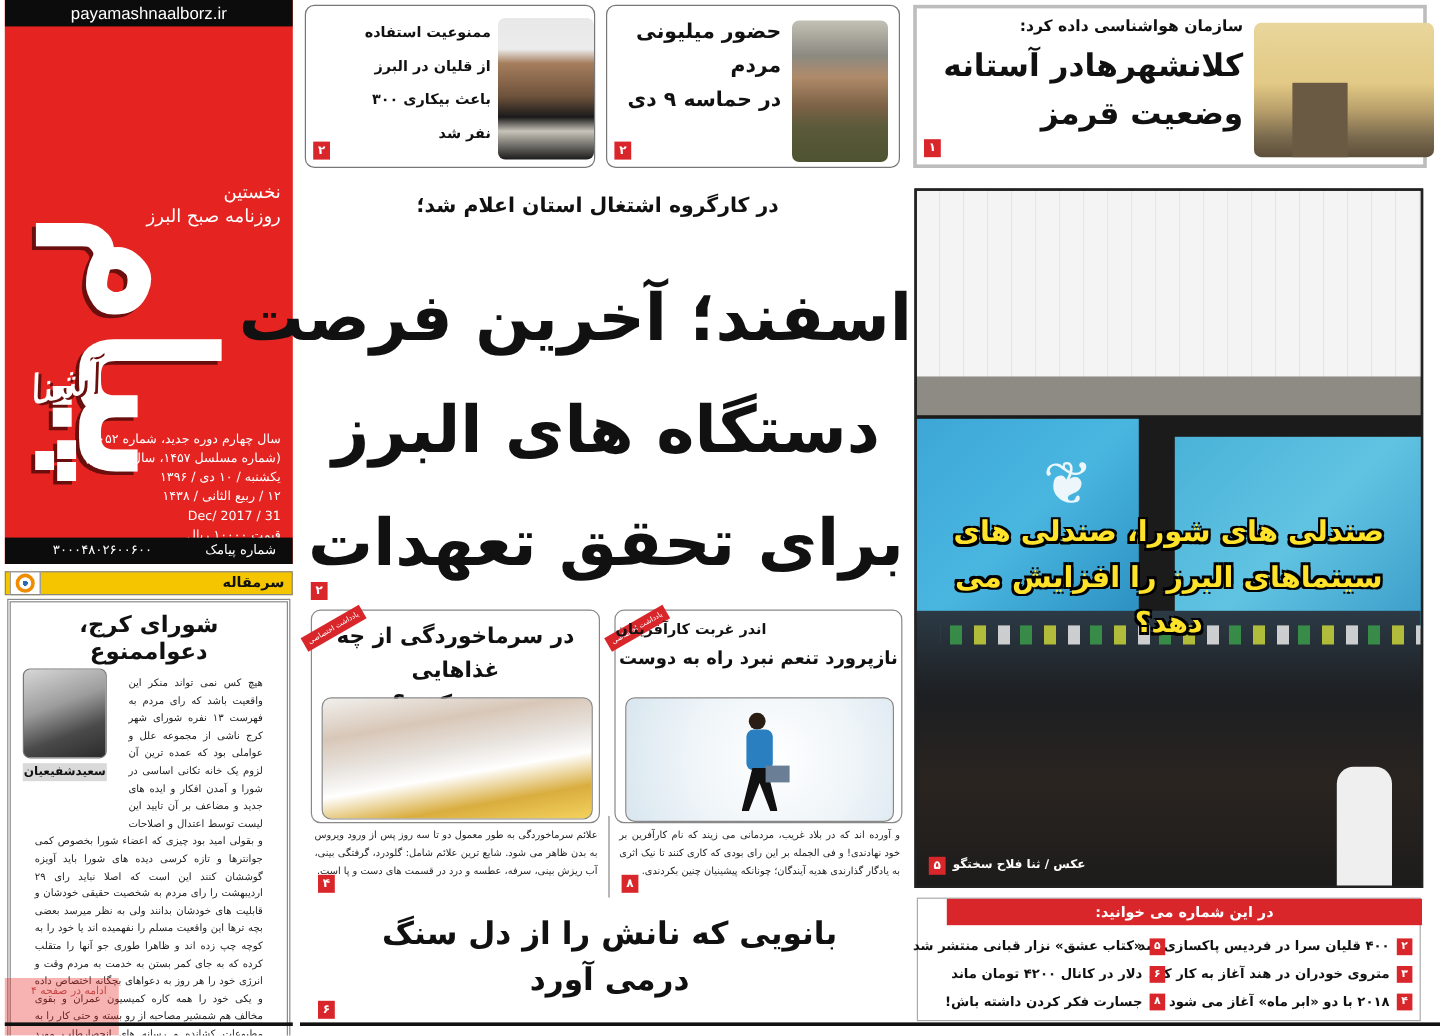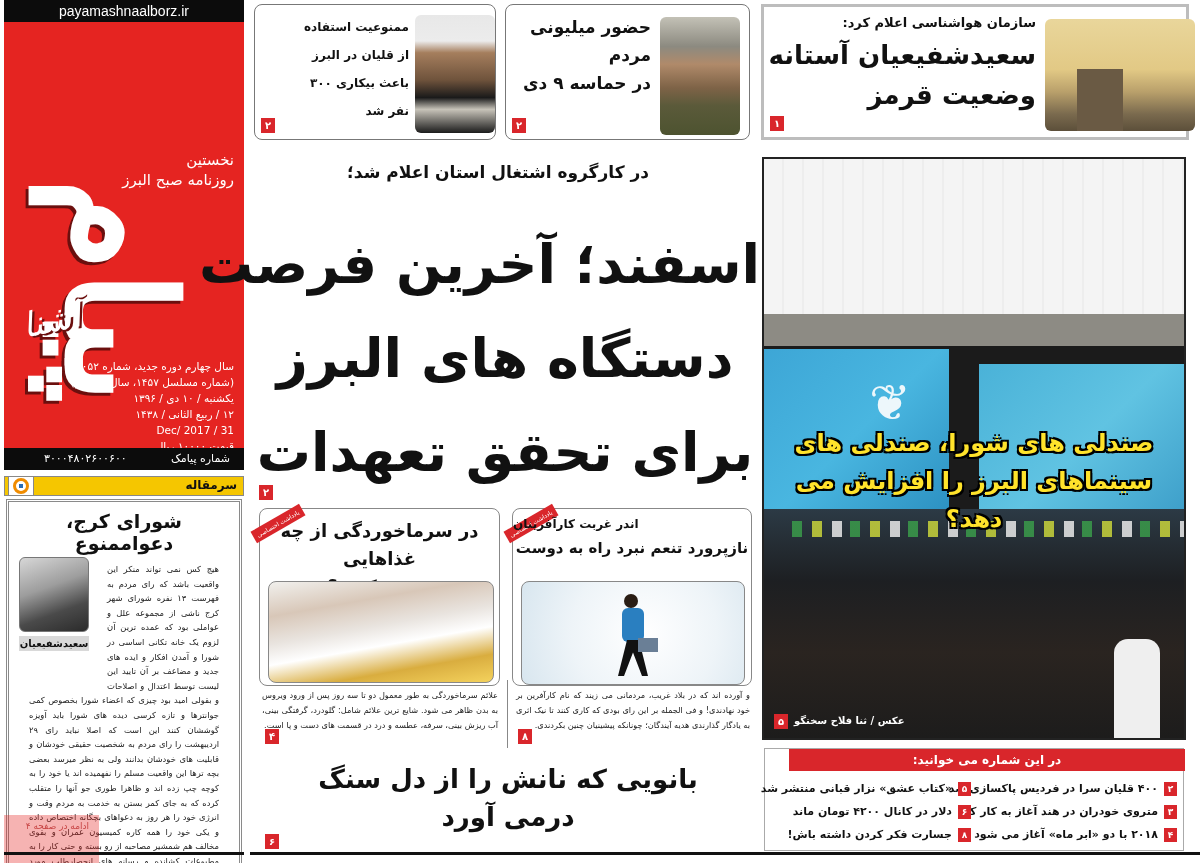--- a/index.html
+++ b/index.html
@@ -178,23 +178,23 @@
     <div>حضور میلیونی مردم</div>
     <div>در حماسه ۹ دی</div>
   </div>
   <span class="page-badge" style="left:6px; bottom:6px;">۲</span>
 </div>
 
 <div id="teaser-smog" class="teaser">
   <div class="photo">
       <div class="tower"></div>
     </div>
-  <div class="kicker">سازمان هواشناسی اعلام کرد:</div>
+  <div class="kicker">سازمان هواشناسی داده کرد:</div>
   <div class="t-text">
-    <div>سعیدشفیعیان آستانه</div>
+    <div>کلانشهرهادر آستانه</div>
     <div>وضعیت قرمز</div>
   </div>
   <span class="page-badge" style="left:6px; bottom:6px;">۱</span>
 </div>
 
 <div id="main-kicker" class="abs">در کارگروه اشتغال استان اعلام شد؛</div>
 <div id="main-headline" class="abs">
   <div>اسفند؛ آخرین فرصت</div>
   <div>دستگاه های البرز</div>
   <div>برای تحقق تعهدات</div>

